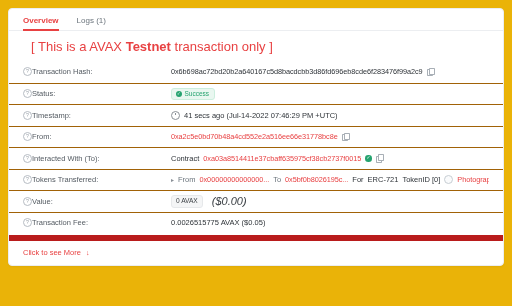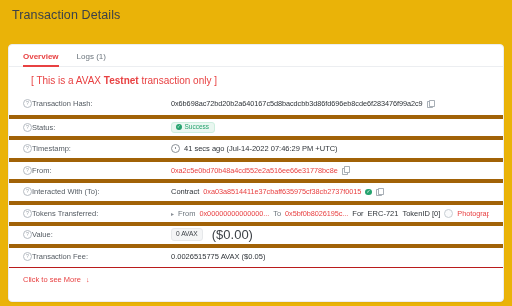--- a/index.html
+++ b/index.html
@@ -20,21 +20,21 @@
   }
   .page-title {
     font-size: 12.5px;
     color: #3b4149;
     padding: 8px 12px 7px 12px;
     letter-spacing: 0.1px;
   }
   .card {
     position: absolute;
     left: 8px;
-    top: 44px;
+    top: 8px;
     right: 8px;
     height: 258px;
     background: #ffffff;
     border-radius: 4px;
     border: 1px solid #eceef1;
     box-shadow: 0 1px 2px rgba(0,0,0,0.045);
     box-sizing: border-box;
     overflow: hidden;
   }
   .tabs {
@@ -61,34 +61,34 @@
   .tab.active::after {
     content: "";
     position: absolute;
     left: 0;
     right: 0;
     bottom: -1px;
     height: 2px;
     background: #e84142;
   }
   .notice {
-    font-size: 10px;
+    font-size: 13px;
     color: #e84142;
     padding: 8px 14px 7px 22px;
   }
   .notice b { font-weight: bold; }
   .rows {
     padding: 0 0 0 0;
   }
   .row {
     display: flex;
     align-items: center;
     min-height: 21.5px;
     padding: 0 14px 0 14px;
-    border-top: 4px solid #a16207;
+    border-top: 1px solid #a16207;
     box-sizing: border-box;
   }
   .row:first-child { border-top: none; }
   .row-label {
     width: 148px;
     flex: 0 0 148px;
     display: flex;
     align-items: center;
     font-size: 7.5px;
     color: #545b62;
@@ -230,36 +230,36 @@
   .token-img {
     width: 7px; height: 7px;
     border-radius: 50%;
     border: 0.8px solid #c6ccd2;
     background: #fafbfc;
     flex: 0 0 auto;
     display: inline-block;
   }
   .footer-row {
     padding: 7px 14px 0 14px;
-    border-top: 1px solid #b91c1c;
+    border-top: 6px solid #b91c1c;
     display: flex;
     align-items: center;
     gap: 5px;
     margin-top: 2px;
   }
   .see-more {
     color: #e84142;
     font-size: 7.5px;
     cursor: pointer;
   }
   .down-arrow {
     color: #e84142;
     font-size: 7px;
   }
-  .value-dollar { color: #3d4247; font-size: 13px; margin-left: 5px;}
+  .value-dollar { color: #3d4247; font-size: 11px; margin-left: 5px; font-style: italic;}
 </style>
 </head>
 <body>
 
 <div class="page">
 
   <div class="page-title">Transaction Details</div>
 
   <div class="card">
 

